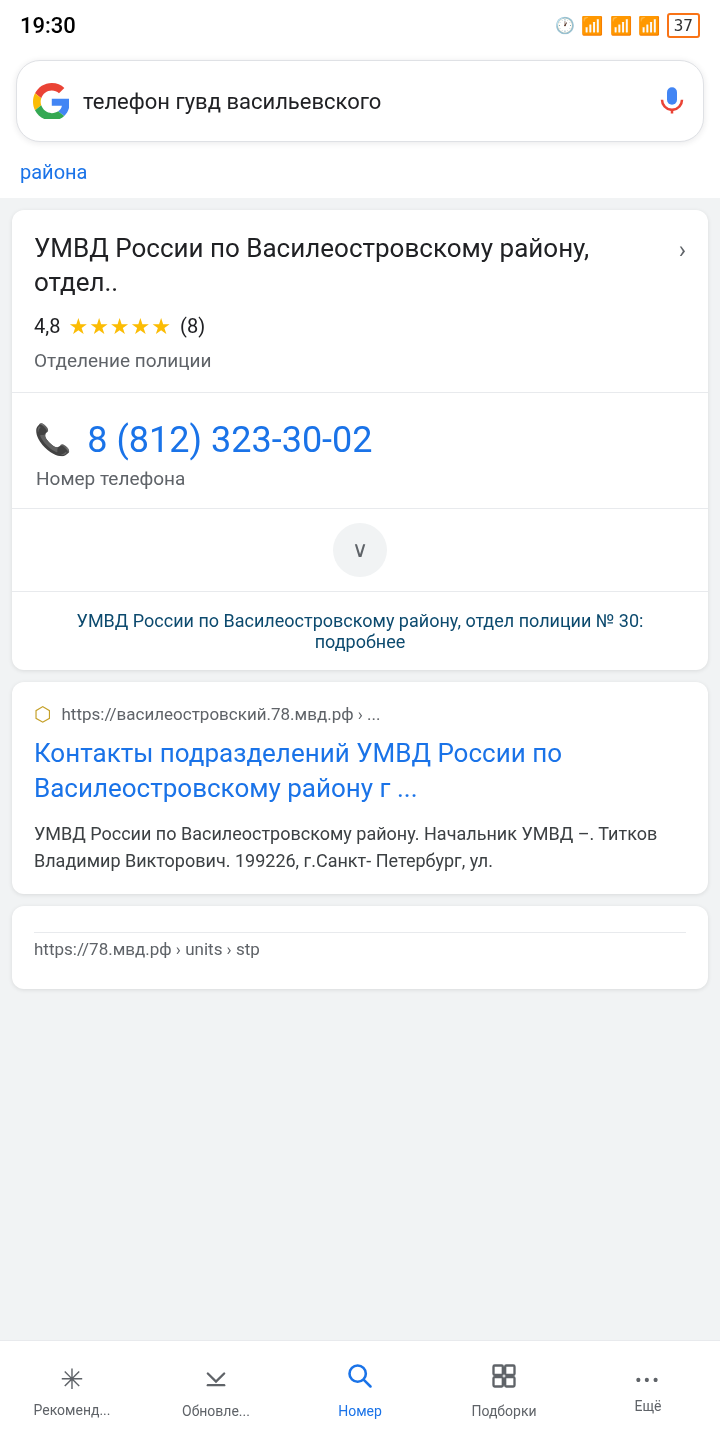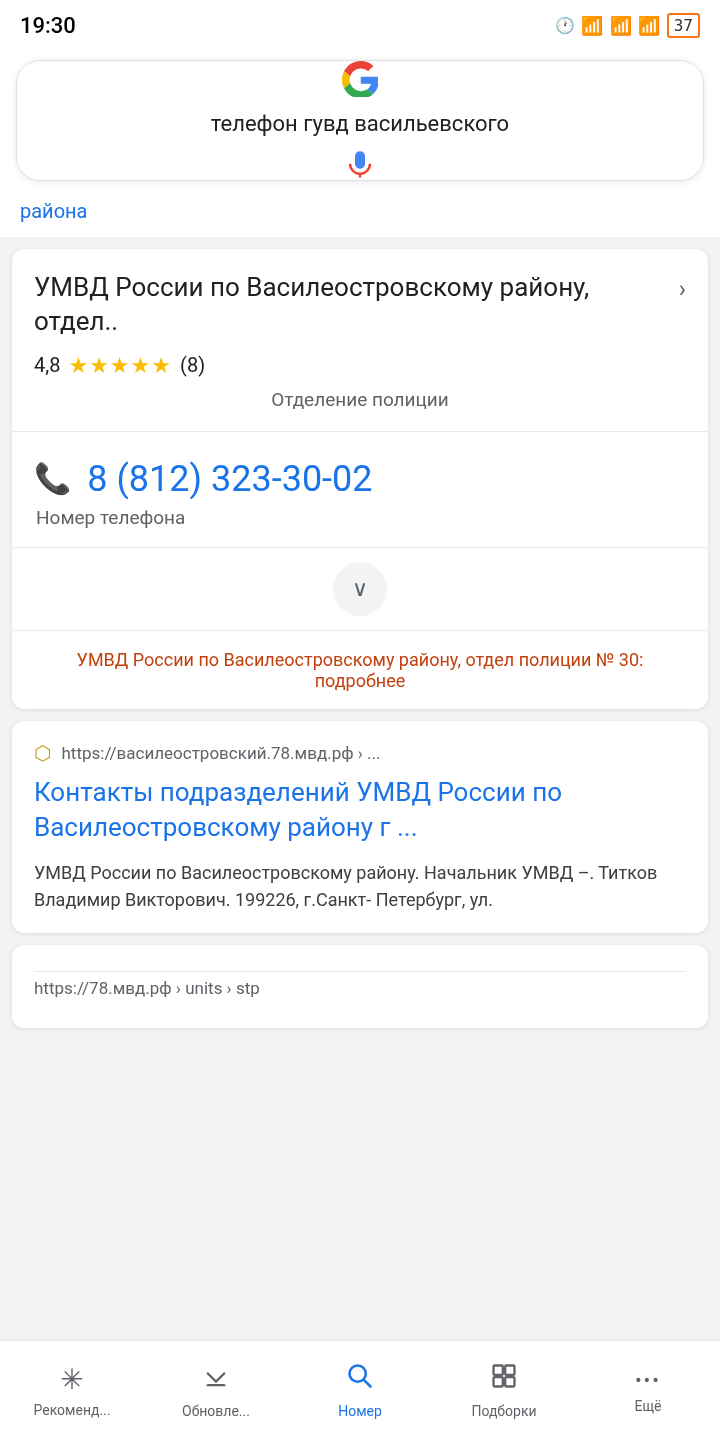--- a/index.html
+++ b/index.html
@@ -41,24 +41,23 @@
     .search-bar-container {
       background: #fff;
       padding: 10px 16px 16px;
     }
     .search-bar {
       display: flex;
       align-items: center;
       background: #fff;
       border: 1px solid #dfe1e5;
       border-radius: 24px;
-      padding: 0 16px;
+      padding: 22px 16px;
       gap: 14px;
       box-shadow: 0 1px 6px rgba(32,33,36,.1);
-      flex-direction: column;
     }
     .google-logo {
       width: 36px;
       height: 36px;
       flex-shrink: 0;
     }
     .search-text {
       flex: 1;
       font-size: 22px;
       color: #202124;
@@ -125,21 +124,20 @@
       letter-spacing: 1px;
     }
     .rating-count {
       font-size: 20px;
       color: #202124;
     }
     .place-type {
       padding: 4px 22px 20px;
       font-size: 19px;
       color: #5f6368;
-      text-align: center;
     }
 
     
     .phone-section {
       border-top: 1px solid #e8eaed;
       padding: 26px 22px 18px;
     }
     .phone-row {
       display: flex;
       align-items: center;
@@ -181,21 +179,21 @@
       font-size: 22px;
       color: #5f6368;
     }
 
     
     .more-info {
       border-top: 1px solid #e8eaed;
       padding: 18px 22px;
       text-align: center;
       font-size: 18px;
-      color: #c2410c;
+      color: #0c4a6e;
     }
 
     
     .result-card {
       background: #fff;
       margin: 12px 12px;
       border-radius: 12px;
       box-shadow: 0 1px 4px rgba(0,0,0,0.1);
       padding: 20px 22px;
     }

